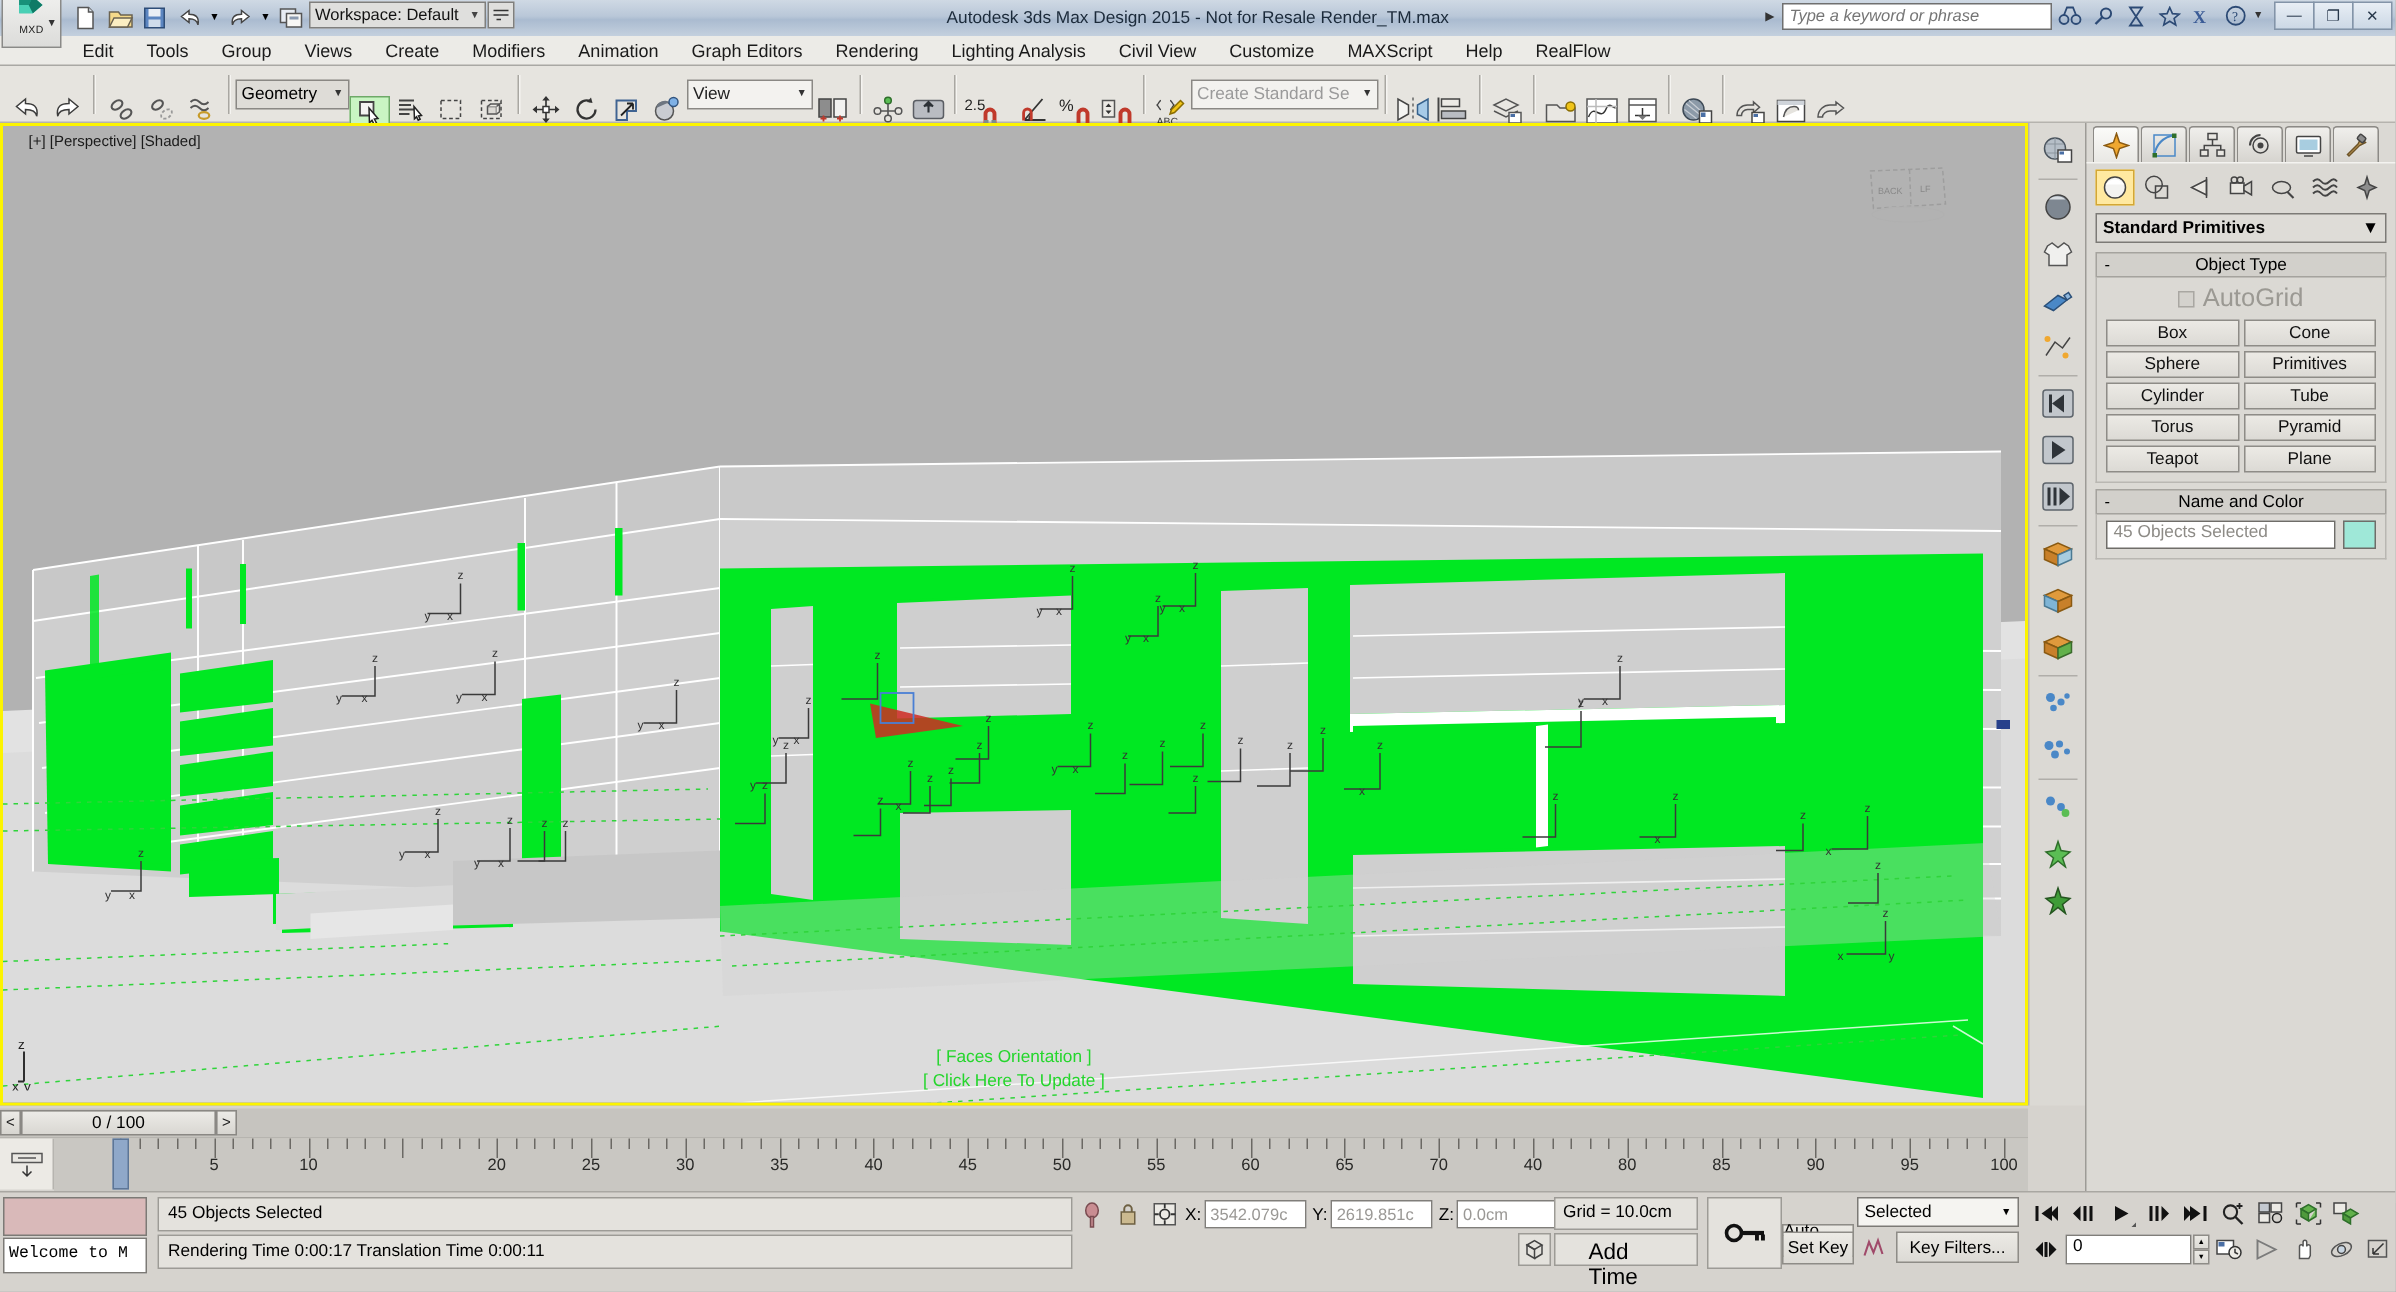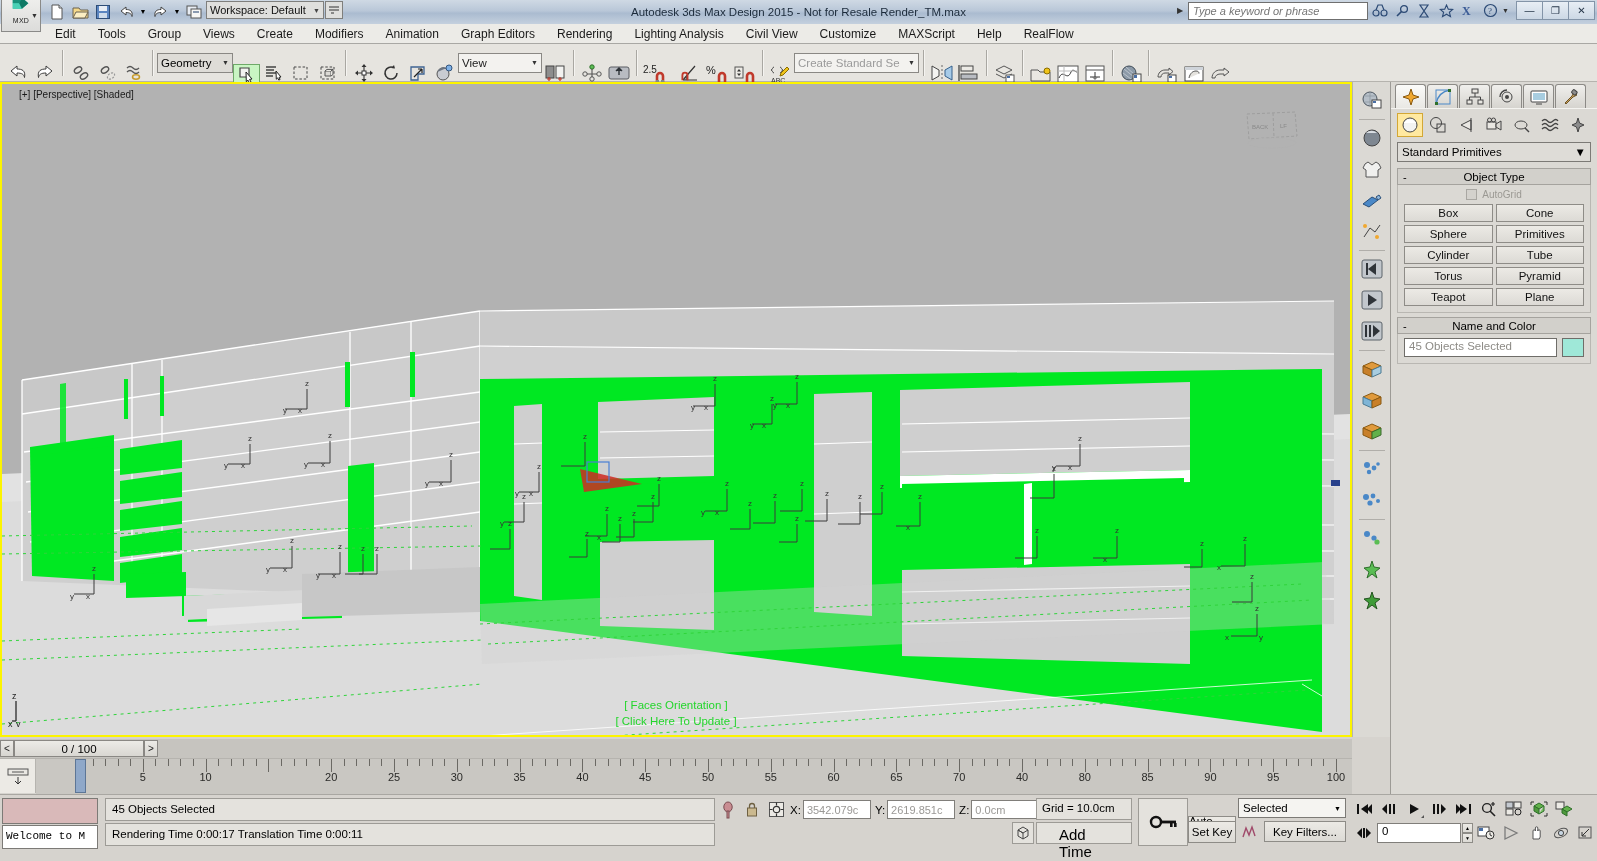--- a/index.html
+++ b/index.html
@@ -122,32 +122,32 @@
   }
   .cp-tab.sel { background:linear-gradient(#fbfbf9,#e9e8e4); }
   .cp-icorow {
     display:flex; align-items:center; gap:2px; padding:4px 5px 3px 6px;
     border-top:1px solid #f4f3f0;
   }
   .cpi { width:26px;height:24px; display:flex;align-items:center;justify-content:center;}
   .cpi.sel { background:#ffe9a0; border:1px solid #d3a735; }
   .cp-combo {
     margin:2px 6px 6px 6px; height:20px; background:#dedcd7; border:1px solid #7c7a76;
-    display:flex;align-items:center;justify-content:space-between; padding:0 4px; font-size:11.5px;
+    display:flex;align-items:center;justify-content:space-between; padding:0 4px; font-size:11.5px;font-weight:bold;
   }
   .rollout { margin:0 6px 4px 6px; }
   .rollout-hdr {
     height:17px; background:#d2d0cb; border:1px solid #a5a39e;
     display:flex; align-items:center; justify-content:center; position:relative; font-size:11.5px;
   }
   .rollout-hdr .minus { position:absolute; left:5px; font-size:11px; }
   .rollout-body { border:1px solid #b9b7b2; border-top:none; padding:4px 6px 6px 6px; background:#dbd9d4;}
   .autogrid-row { display:flex; align-items:center; justify-content:center; gap:5px; margin-bottom:4px;}
   .chk { width:11px;height:11px;border:1px solid #a9a7a2; background:#d4d2cd; }
-  .ag-label { font-size:10px; color:#9b9993; }
+  .ag-label { font-size:17px; color:#9b9993; }
   .btngrid { display:grid; grid-template-columns:1fr 1fr; gap:3px; }
   .objbtn {
     height:18px; background:linear-gradient(#eceae5,#dcdad5); border:1px solid #8e8c87;
     display:flex;align-items:center;justify-content:center; font-size:11.5px; color:#111;
   }
   .name-row { display:flex; gap:5px; align-items:center; }
   .name-input {
     flex:1; height:19px; background:#fff; border:1px solid #6f6d69;
     font-size:11.5px; color:#8d8b86; padding:1px 4px;
     font-family:"Liberation Sans",sans-serif;

